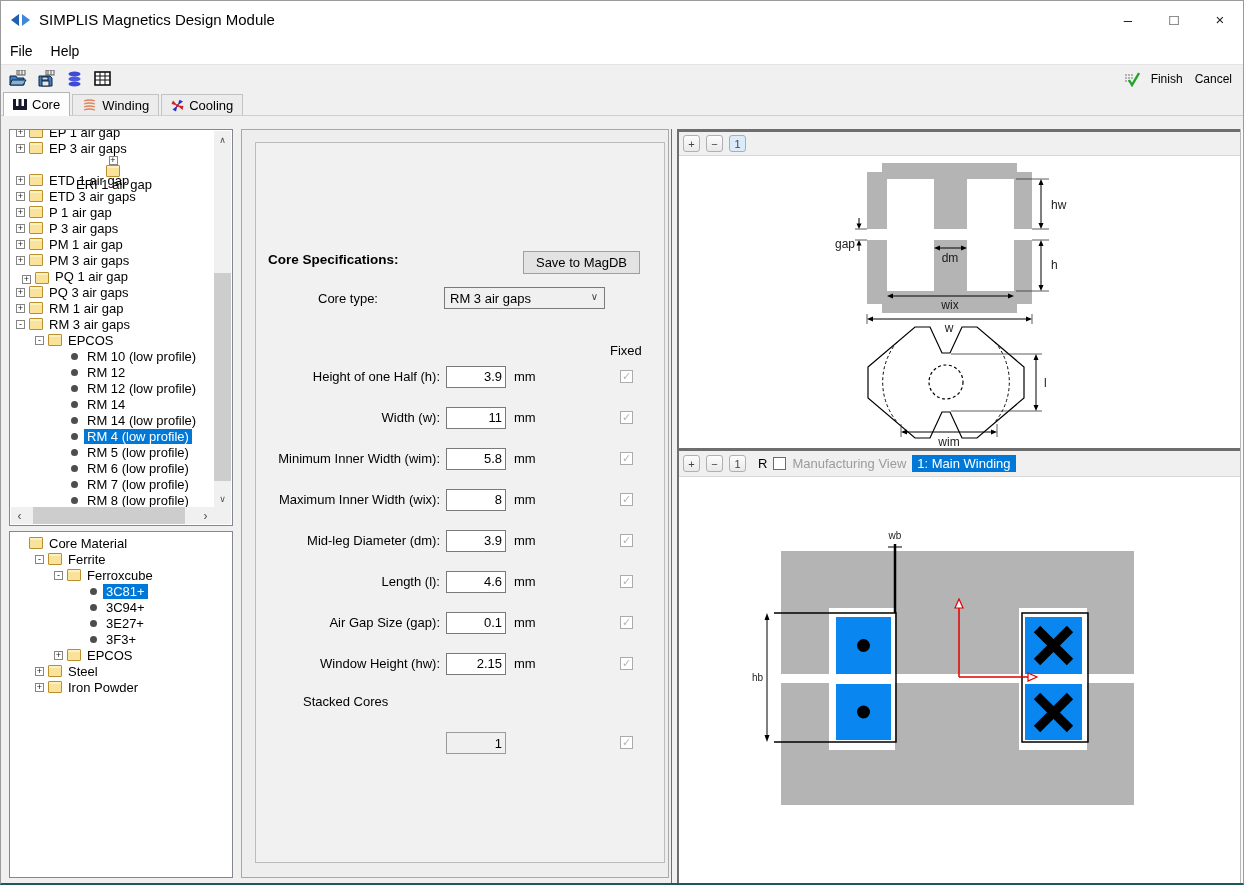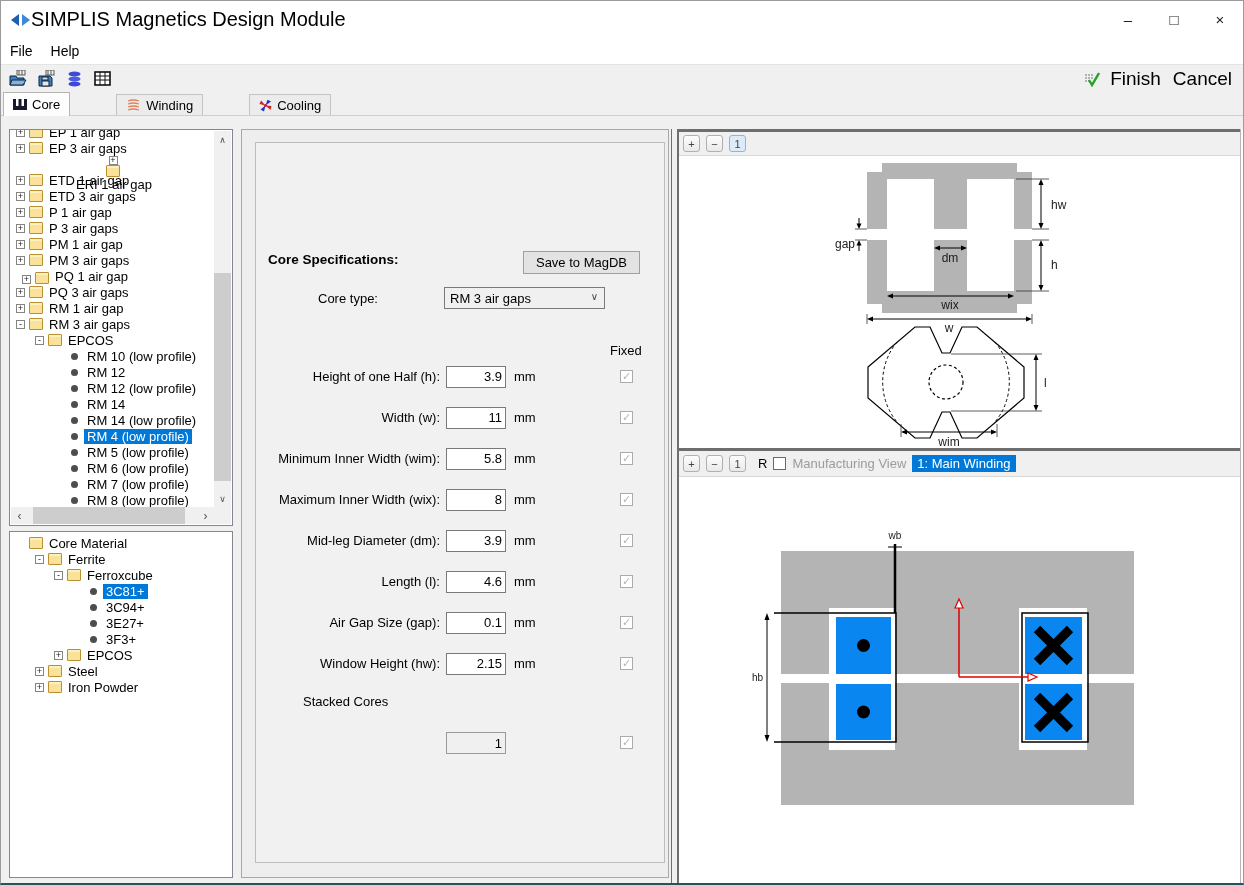--- a/index.html
+++ b/index.html
@@ -6,33 +6,33 @@
   html,body { background:#c8c8c8; }
   body { font-family:"Liberation Sans", sans-serif; font-size:13px; color:#000; }
   .window { position:relative; width:1244px; height:885px; background:#f0f0f0; overflow:hidden;
             border:1px solid #9b9b9b; border-bottom:2px solid #20575f; }
 
   
   .titlebar { position:absolute; left:0; top:0; width:100%; height:37px; background:#fff; display:flex; align-items:center; }
   .app-icon { width:20px; height:14px; margin-left:10px; display:flex; align-items:center; }
   .app-icon .tri-l { width:0; height:0; border-top:6px solid transparent; border-bottom:6px solid transparent; border-right:8px solid #1f5fae; }
   .app-icon .tri-r { width:0; height:0; border-top:6px solid transparent; border-bottom:6px solid transparent; border-left:8px solid #3f87d8; margin-left:3px; }
-  .title-text { margin-left:0; font-size:20px;text-align:right; }
+  .title-text { margin-left:8px; font-size:15px;text-align:right; }
   .win-controls { position:absolute; right:0; top:0; height:37px; display:flex; }
   .win-btn { width:46px; height:37px; display:flex; align-items:center; justify-content:center; font-size:15px; color:#222; }
 
   
   .menubar { position:absolute; left:0; top:37px; width:100%; height:26px; background:#fff; display:flex; align-items:center; font-size:14px; }
   .menu-item { padding:0 9px; height:100%; display:flex; align-items:center; }
   .toolbar { position:absolute; left:0; top:63px; width:100%; height:28px; background:#f0f0f0; border-top:1px solid #e4e4e4; display:flex; align-items:center; }
   .tb-icons { display:flex; align-items:center; gap:9px; margin-left:8px; }
   .tb-icon { width:19px; height:18px; display:flex; align-items:center; justify-content:center; }
   .tb-right { position:absolute; right:8px; top:0; height:28px; display:flex; align-items:center; gap:6px; }
-  .tb-label { font-size:19px; padding:0 3px; }
-  .tabbar { position:absolute; left:0; top:91px; width:100%; height:24px; background:#f0f0f0; border-bottom:1px solid #cfcfcf; display:flex; align-items:flex-end; padding-left:2px;gap:44px; }
+  .tb-label { font-size:12px; padding:0 3px; }
+  .tabbar { position:absolute; left:0; top:91px; width:100%; height:24px; background:#f0f0f0; border-bottom:1px solid #cfcfcf; display:flex; align-items:flex-end; padding-left:2px; }
   .tab { display:flex; align-items:center; gap:5px; padding:0 9px; height:21px; background:#ececec; border:1px solid #c3c3c3; border-bottom:none; margin-right:2px; font-size:13px; }
   .tab.active { height:24px; background:#fdfdfd; margin-bottom:-1px; border-color:#b5b5b5; }
 
   
   .main { position:absolute; left:0; top:115px; width:1244px; height:770px; background:#f0f0f0; }
   .panel-sunken { position:absolute; background:#fff; border:1px solid #828790; }
   #tree-core { left:8px; top:13px; width:224px; height:397px; overflow:hidden; }
   #tree-mat  { left:8px; top:415px; width:224px; height:347px; overflow:hidden; }
   .tree-client { position:absolute; left:1px; top:0; right:18px; bottom:18px; overflow:hidden; padding-top:1px; }
   .tree-client.full { right:1px; bottom:1px; padding-top:3px; }

